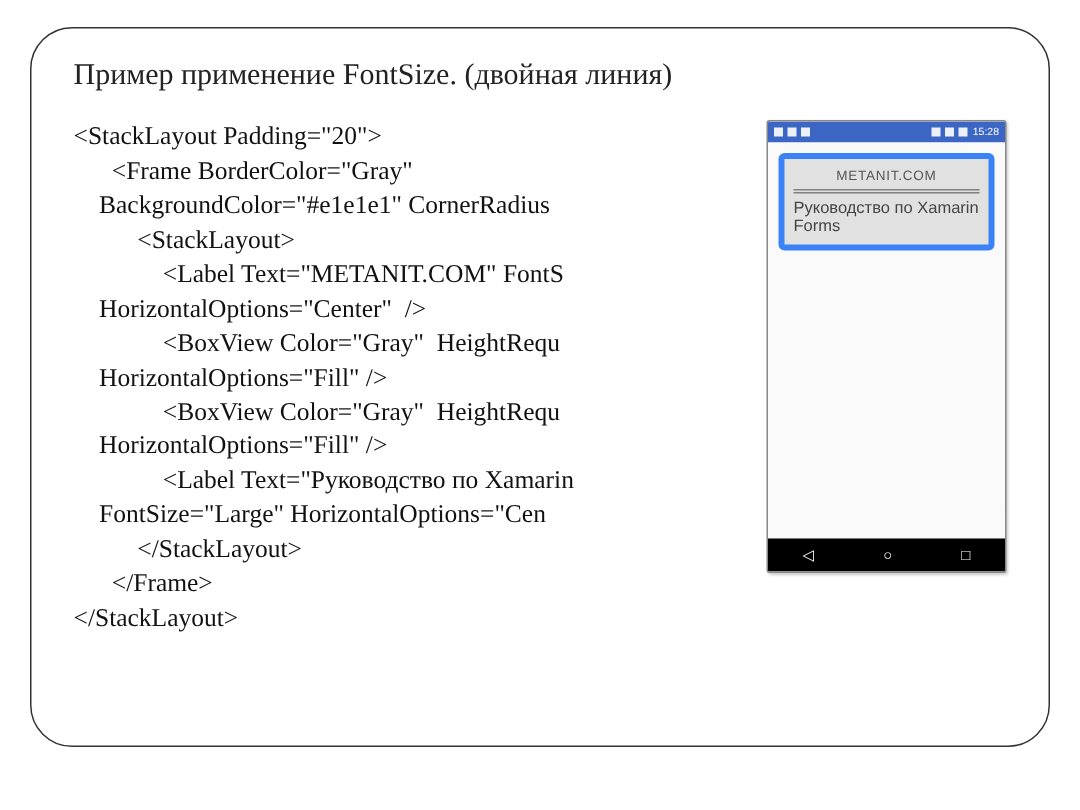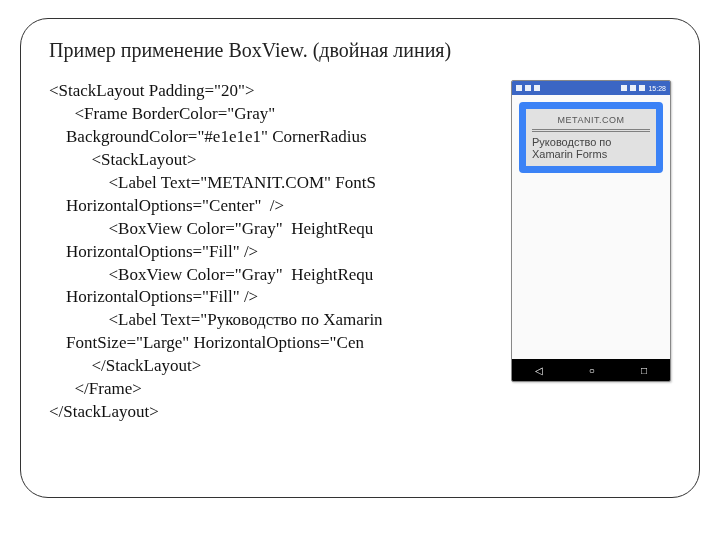--- a/index.html
+++ b/index.html
@@ -67,21 +67,21 @@
       gap: 3px;
       align-items: center;
     }
     .phone-body {
       flex: 1;
       background: #fafafa;
       padding: 7px;
     }
     .frame {
       background: #e1e1e1;
-      border: 7px solid #3b82f6;
+      border: 4px solid #3b82f6;
       border-radius: 4px;
       padding: 6px 6px;
       font-family: sans-serif;
     }
     .frame .h1 {
       text-align: center;
       font-size: 9px;
       color: #555;
       letter-spacing: 0.5px;
     }
@@ -116,21 +116,21 @@
       height: 6px;
       background: #fff;
       opacity: 0.9;
     }
   </style>
 </head>
 <body>
 
 <div class="slide">
 
-  <div class="title">Пример применение BoxView. (двойная линия)</div>
+  <div class="title">Пример применение FontSize. (двойная линия)</div>
 
   <div class="content-row">
 
     <div class="code-block"><span>&lt;StackLayout Padding="20"&gt;</span>
 <span>      &lt;Frame BorderColor="Gray"</span>
 <span>    BackgroundColor="#e1e1e1" CornerRadius</span>
 <span>          &lt;StackLayout&gt;</span>
 <span>              &lt;Label Text="METANIT.COM" FontS</span>
 <span>    HorizontalOptions="Center"  /&gt;</span>
 <span>              &lt;BoxView Color="Gray"  HeightRequ</span>

